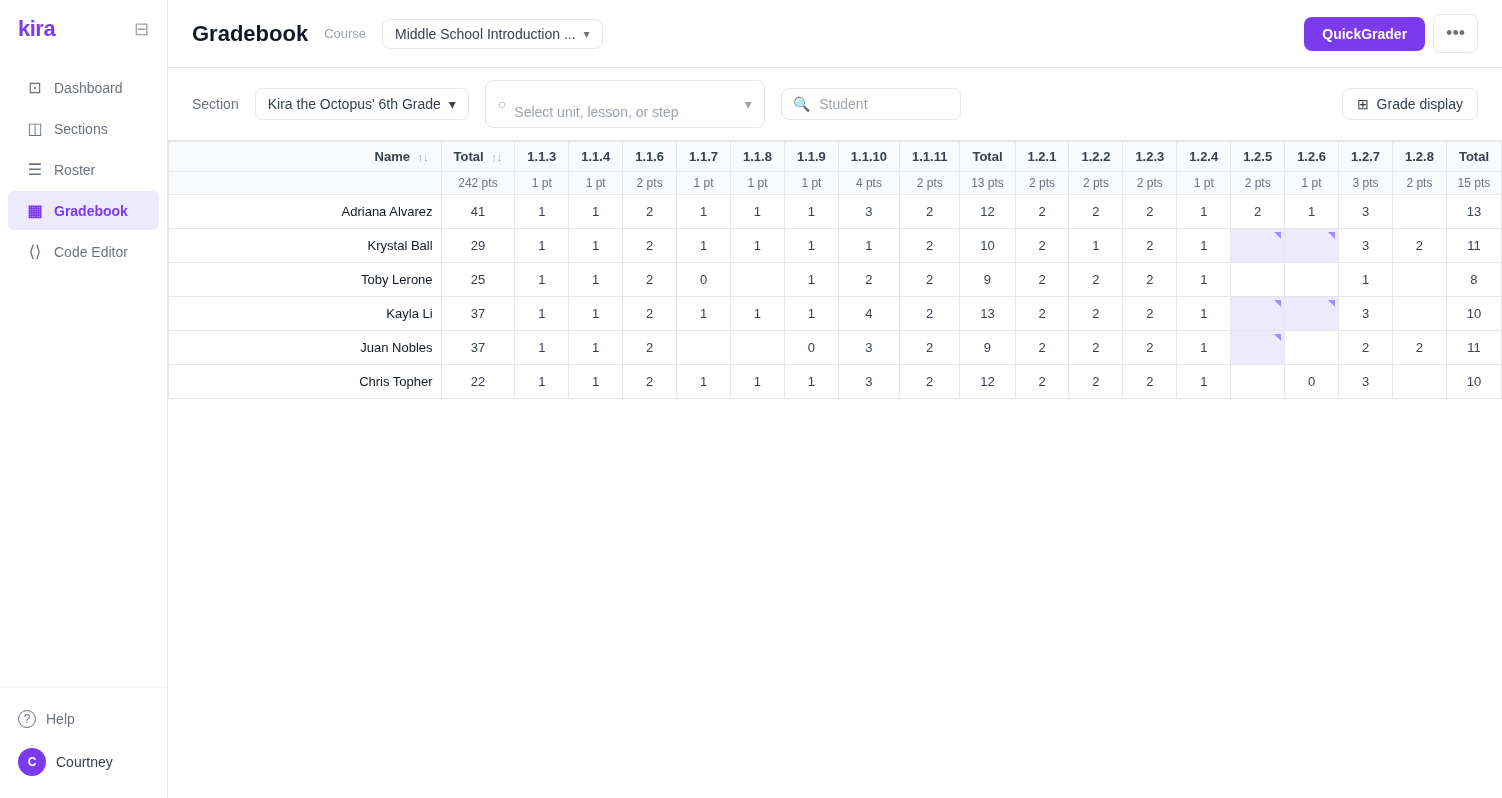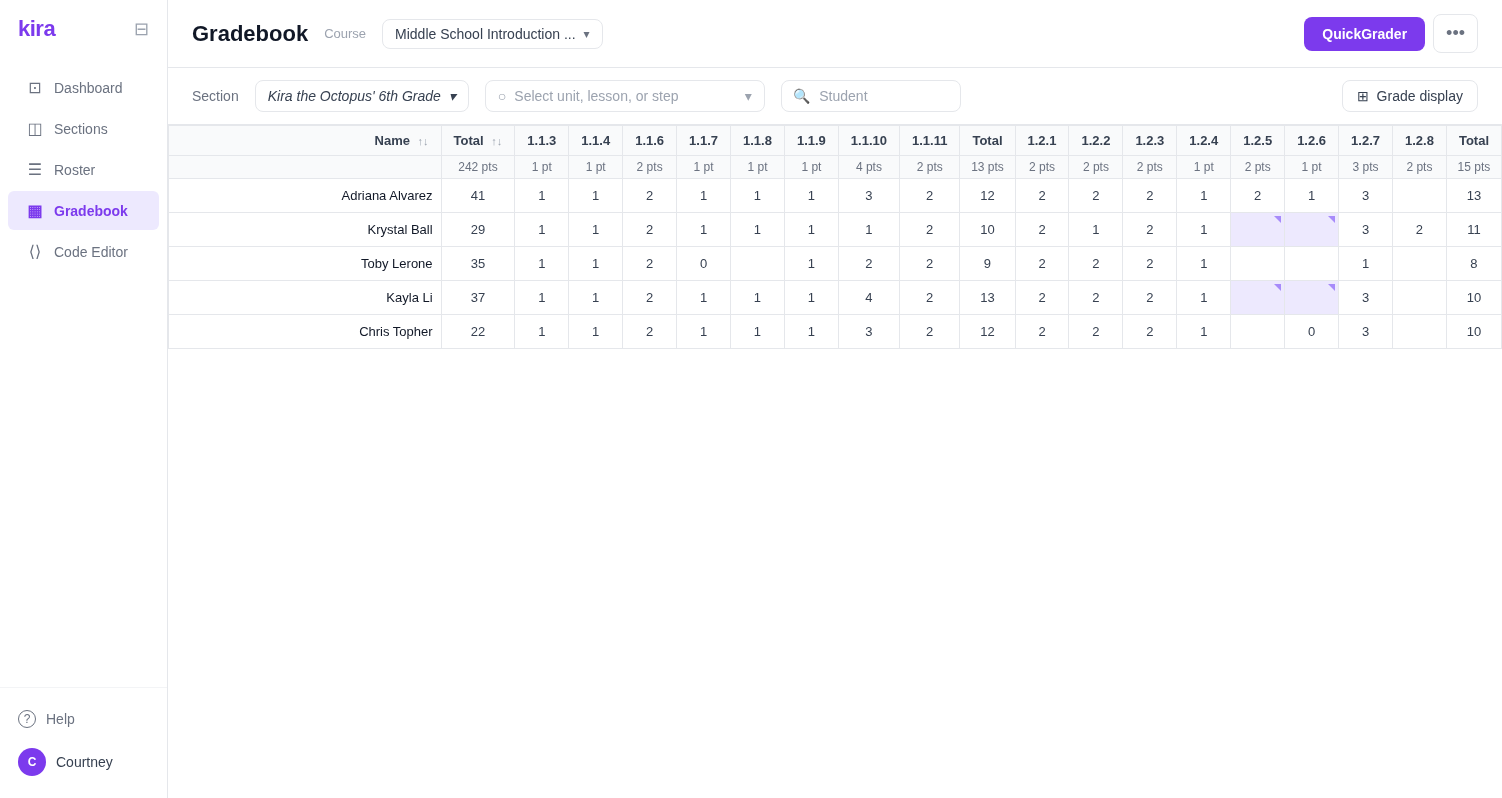--- a/index.html
+++ b/index.html
@@ -163,21 +163,20 @@
       align-items: center;
       border: 1px solid #e5e7eb;
       border-radius: 8px;
       padding: 7px 12px;
       font-size: 14px;
       color: #374151;
       cursor: pointer;
       gap: 8px;
       background: #fff;
       min-width: 200px;
-      font-style: italic;
     }
     .unit-selector {
       display: flex;
       align-items: center;
       border: 1px solid #e5e7eb;
       border-radius: 8px;
       padding: 7px 12px;
       font-size: 14px;
       color: #9ca3af;
       cursor: pointer;
@@ -339,21 +338,21 @@
   </div>
 
   <div class="toolbar">
     <span class="section-label">Section</span>
     <div class="section-selector">
       <span>Kira the Octopus' 6th Grade</span>
       <span>▾</span>
     </div>
     <div class="unit-selector">
       <span style="color:#9ca3af;">○</span>
-      <span style="color:#9ca3af;">Select unit, lesson, or step</span>
+      <span style="color:#9ca3af;margin-top:16px;">Select unit, lesson, or step</span>
       <span style="margin-left:auto;">▾</span>
     </div>
     <div class="student-search">
       <span>🔍</span>
       <span>Student</span>
     </div>
     <div class="grade-display-btn">
       <span>⊞</span>
       <span>Grade display</span>
     </div>
@@ -460,21 +459,21 @@
             </td>
             <td style="position: relative; background: rgb(237, 233, 254);">
               <div style="position: absolute; top: 3px; right: 3px; width: 0px; height: 0px; border-left: 7px solid transparent; border-top: 7px solid rgb(167, 139, 250);"></div>
             </td>
             <td style="position: relative;">3</td>
             <td style="position: relative;">2</td>
             <td style="position: relative;">11</td>
           </tr>
           <tr>
             <td>Toby Lerone</td>
-            <td>35</td>
+            <td>25</td>
             <td>1</td>
             <td>1</td>
             <td>2</td>
             <td>0</td>
             <td></td>
             <td>1</td>
             <td>2</td>
             <td>2</td>
             <td>9</td>
             <td style="position: relative;">2</td>
@@ -507,20 +506,44 @@
               <div style="position: absolute; top: 3px; right: 3px; width: 0px; height: 0px; border-left: 7px solid transparent; border-top: 7px solid rgb(167, 139, 250);"></div>
             </td>
             <td style="position: relative; background: rgb(237, 233, 254);">
               <div style="position: absolute; top: 3px; right: 3px; width: 0px; height: 0px; border-left: 7px solid transparent; border-top: 7px solid rgb(167, 139, 250);"></div>
             </td>
             <td style="position: relative;">3</td>
             <td style="position: relative;"></td>
             <td style="position: relative;">10</td>
           </tr>
           <tr>
+            <td>Juan Nobles</td>
+            <td>37</td>
+            <td>1</td>
+            <td>1</td>
+            <td>2</td>
+            <td></td>
+            <td></td>
+            <td>0</td>
+            <td>3</td>
+            <td>2</td>
+            <td>9</td>
+            <td style="position: relative;">2</td>
+            <td style="position: relative;">2</td>
+            <td style="position: relative;">2</td>
+            <td style="position: relative;">1</td>
+            <td style="position: relative; background: rgb(237, 233, 254);">
+              <div style="position: absolute; top: 3px; right: 3px; width: 0px; height: 0px; border-left: 7px solid transparent; border-top: 7px solid rgb(167, 139, 250);"></div>
+            </td>
+            <td style="position: relative;"></td>
+            <td style="position: relative;">2</td>
+            <td style="position: relative;">2</td>
+            <td style="position: relative;">11</td>
+          </tr>
+          <tr>
             <td>Chris Topher</td>
             <td>22</td>
             <td>1</td>
             <td>1</td>
             <td>2</td>
             <td>1</td>
             <td>1</td>
             <td>1</td>
             <td>3</td>
             <td>2</td>

